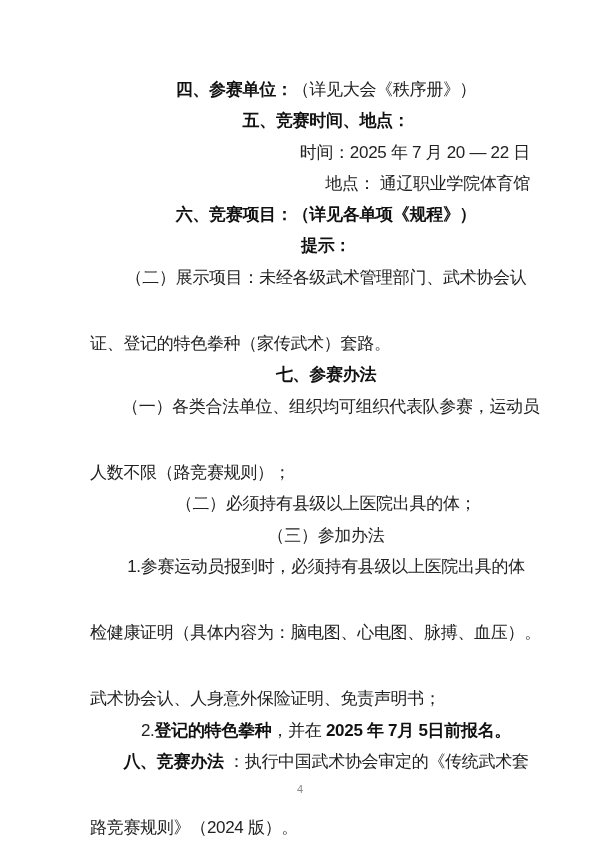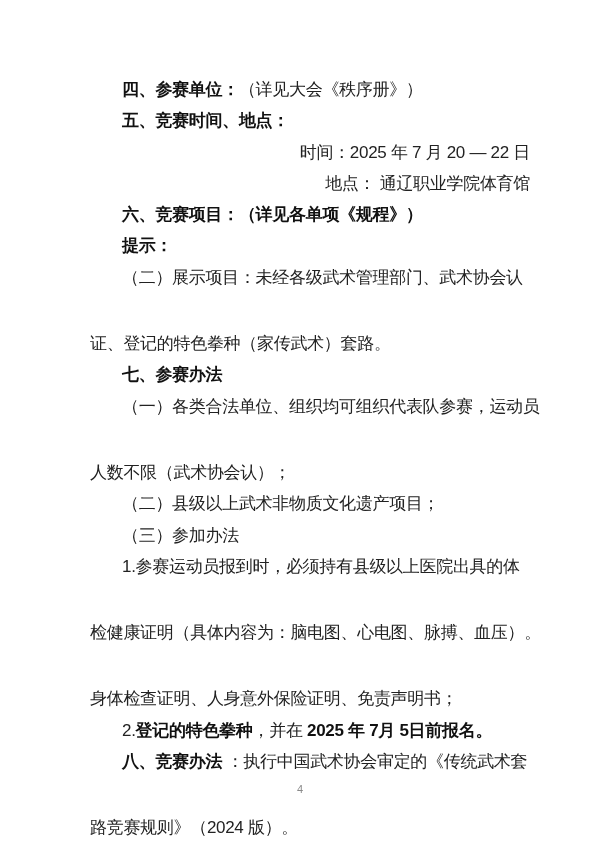--- a/index.html
+++ b/index.html
@@ -30,21 +30,21 @@
     letter-spacing: -0.3px;
   }
   .line .seg-bold {
     font-weight: 700;
     color: #111111;
   }
   .line .seg-normal {
     font-weight: 400;
     color: #222222;
   }
-  .indent-normal { padding-left: 32px; }
+  .indent-normal { padding-left: 32px; text-align: center; }
   .indent-small  { padding-left: 22px; text-align: right; }
   .indent-none   { padding-left: 0; margin-top: 35px; }
   .page-number {
     position: absolute;
     left: 0;
     top: 783px;
     width: 100%;
     text-align: center;
     font-size: 11px;
     color: #8a8a8a;
@@ -58,25 +58,25 @@
       <div class="line indent-normal"><span class="seg-bold">四、参赛单位：</span><span class="seg-normal">（详见大会《秩序册》）</span></div>
       <div class="line indent-normal"><span class="seg-bold">五、竞赛时间、地点：</span></div>
       <div class="line indent-small"><span class="seg-normal">时间：2025 年 7 月 20 — 22 日</span></div>
       <div class="line indent-small"><span class="seg-normal">地点： 通辽职业学院体育馆</span></div>
       <div class="line indent-normal"><span class="seg-bold">六、竞赛项目：（详见各单项《规程》）</span></div>
       <div class="line indent-normal"><span class="seg-bold">提示：</span></div>
       <div class="line indent-normal"><span class="seg-normal">（二）展示项目：未经各级武术管理部门、武术协会认</span></div>
       <div class="line indent-none"><span class="seg-normal">证、登记的特色拳种（家传武术）套路。</span></div>
       <div class="line indent-normal"><span class="seg-bold">七、参赛办法</span></div>
       <div class="line indent-normal"><span class="seg-normal">（一）各类合法单位、组织均可组织代表队参赛，运动员</span></div>
-      <div class="line indent-none"><span class="seg-normal">人数不限（武术协会认）；</span></div>
-      <div class="line indent-normal"><span class="seg-normal">（二）县级以上武术非物质文化遗产项目；</span></div>
+      <div class="line indent-none"><span class="seg-normal">人数不限（路竞赛规则）；</span></div>
+      <div class="line indent-normal"><span class="seg-normal">（二）必须持有县级以上医院出具的体；</span></div>
       <div class="line indent-normal"><span class="seg-normal">（三）参加办法</span></div>
       <div class="line indent-normal"><span class="seg-normal">1.参赛运动员报到时，必须持有县级以上医院出具的体</span></div>
       <div class="line indent-none"><span class="seg-normal">检健康证明（具体内容为：脑电图、心电图、脉搏、血压）。</span></div>
-      <div class="line indent-none"><span class="seg-normal">身体检查证明、人身意外保险证明、免责声明书；</span></div>
+      <div class="line indent-none"><span class="seg-normal">武术协会认、人身意外保险证明、免责声明书；</span></div>
       <div class="line indent-normal"><span class="seg-normal">2.</span><span class="seg-bold">登记的特色拳种</span><span class="seg-normal">，并在 </span><span class="seg-bold">2025 年 7月 5日前报名。</span></div>
       <div class="line indent-normal"><span class="seg-bold">八、竞赛办法 </span><span class="seg-normal">：执行中国武术协会审定的《传统武术套</span></div>
       <div class="line indent-none"><span class="seg-normal">路竞赛规则》（2024 版）。</span></div>
       <div class="line indent-normal"><span class="seg-normal">（一）团体奖：</span></div>
     </div>
   <div class="page-number">4</div>
 </div>
 
 </body></html>

